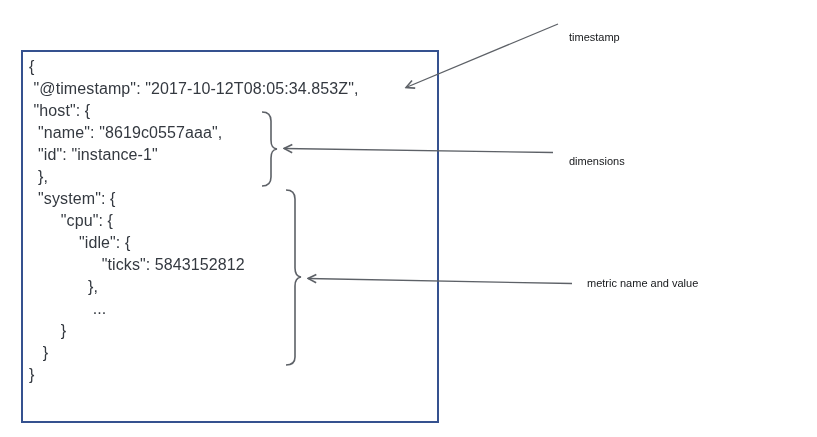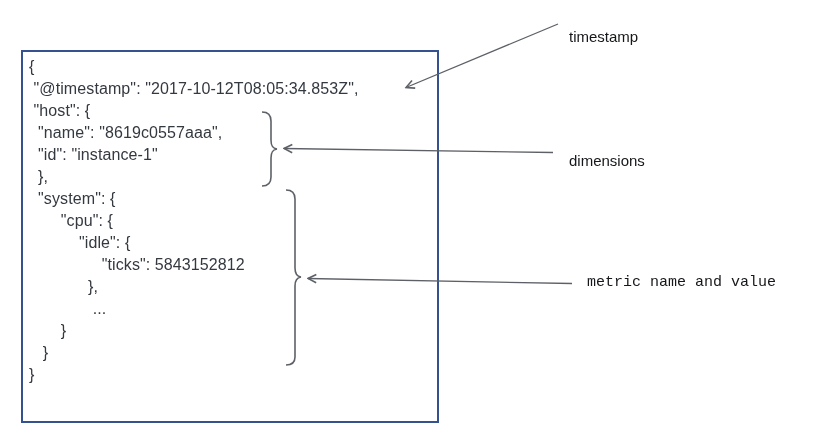--- a/index.html
+++ b/index.html
@@ -35,28 +35,28 @@
   .svg-overlay{
     position:absolute;left:0;top:0;width:817px;height:437px;
     pointer-events:none;
   }
   .anno-stroke{stroke:var(--annotation);fill:none;}
   .arrow-line{stroke-width:1.3px;}
   .brace{stroke-width:1.6px;}
   .arrow-head{stroke-width:1.7px;}
   .label{
     position:absolute;
-    font-size:15px;
+    font-size:11px;
     line-height:22px;
     color:var(--label-text);
     white-space:nowrap;
   }
   .label-timestamp{left:569px;top:26px;}
   .label-dimensions{left:569px;top:150px;}
-  .label-metric{left:587px;top:272px;font-family:Liberation Mono, monospace;}
+  .label-metric{left:587px;top:272px;}
 </style>
 </head>
 <body>
 
 <div class="stage">
 
   <div class="json-box"></div>
 
   <div class="code">
     <div class="code-line">{</div>

